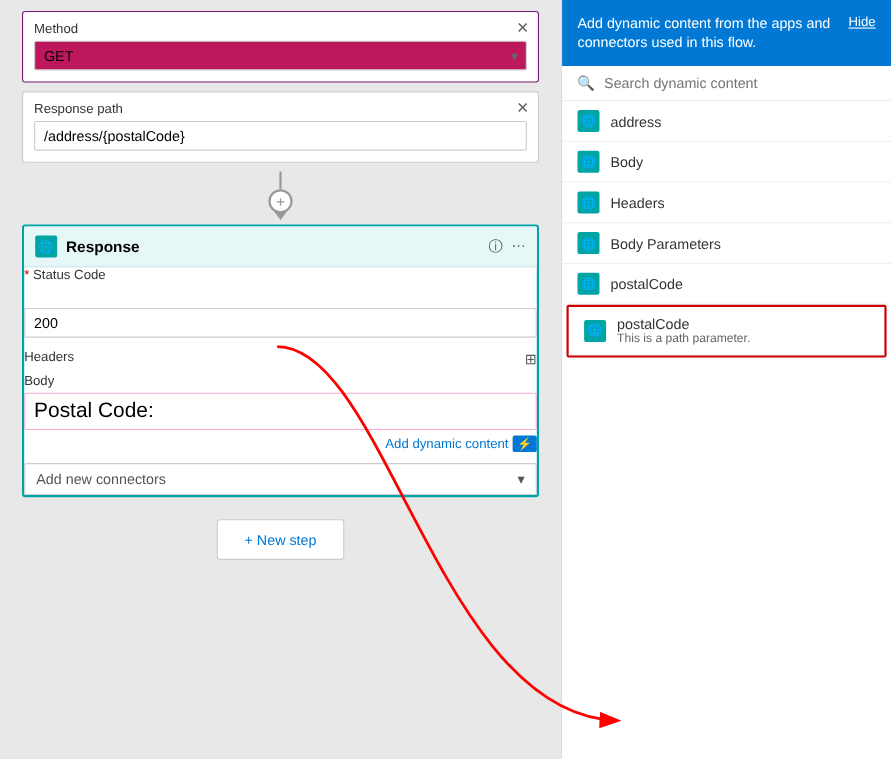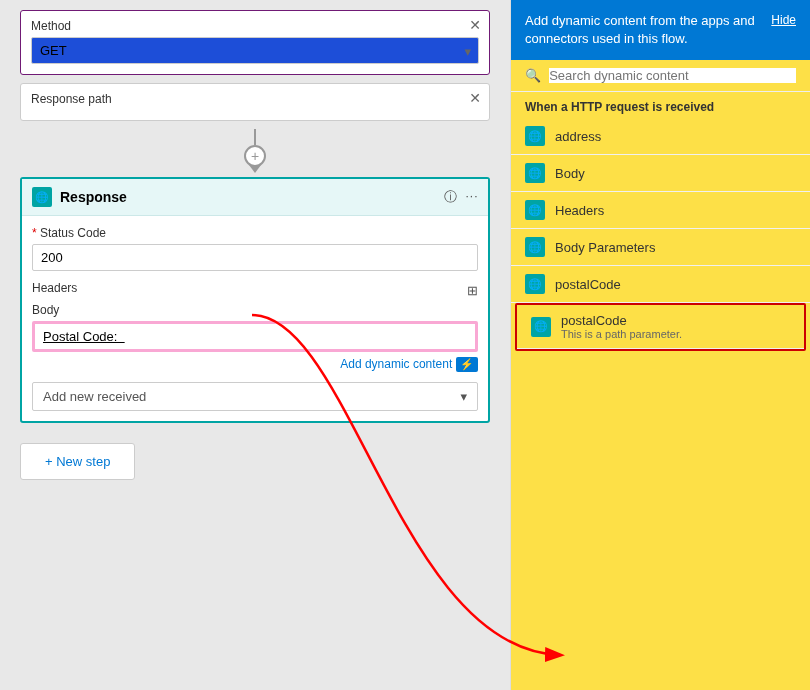--- a/index.html
+++ b/index.html
@@ -20,21 +20,21 @@
       height: 690px;
       background: #e8e8e8;
       padding: 10px 20px;
     }
 
     .right-panel {
       position: absolute;
       top: 0; right: 0;
       width: 300px;
       height: 690px;
-      background: #fde047;
+      background: #ffffff;
       border-left: 1px solid #ddd;
       display: flex;
       flex-direction: column;
     }
 
     
     .method-card {
       background: #fff;
       border: 1px solid #701a75;
       border-radius: 3px;
@@ -57,21 +57,21 @@
     .select-field-wrapper {
       position: relative;
     }
     .select-field-wrapper select {
       width: 100%;
       border: 1px solid #ccc;
       border-radius: 2px;
       padding: 5px 8px;
       font-size: 13px;
       appearance: none;
-      background: #1d4ed8;
+      background: #be185d;
     }
     .select-chevron {
       position: absolute;
       right: 8px;
       top: 50%;
       transform: translateY(-50%);
       color: #666;
       pointer-events: none;
     }
 
@@ -163,37 +163,37 @@
       font-size: 14px;
       font-weight: 600;
       flex: 1;
     }
     .response-header-icons {
       display: flex;
       gap: 8px;
       color: #555;
     }
     .response-body {
-      padding: 10px;
     }
     .required-label {
       font-size: 12px;
       color: #333;
       margin-bottom: 4px;
     }
     .required-label .asterisk {
       color: #d00;
     }
     .status-input {
       width: 100%;
       border: 1px solid #ccc;
       border-radius: 2px;
       padding: 5px 8px;
       font-size: 13px;
       margin-bottom: 10px;
+      margin-top: 19px;
     }
     .headers-row {
       display: flex;
       align-items: center;
       justify-content: space-between;
       margin-bottom: 4px;
     }
     .headers-inputs {
       display: flex;
       gap: 4px;
@@ -210,25 +210,24 @@
       font-size: 12px;
       color: #333;
       margin-bottom: 4px;
     }
     .body-input-wrapper {
       position: relative;
       margin-bottom: 4px;
     }
     .body-input {
       width: 100%;
-      border: 3px solid #f9a8d4;
+      border: 1px solid #f9a8d4;
       border-radius: 2px;
       padding: 5px 8px;
-      font-size: 13px;
-      text-decoration: underline;
+      font-size: 19px;
     }
     .add-dynamic-link {
       text-align: right;
       margin-bottom: 10px;
     }
     .add-dynamic-link a {
       color: #0078d4;
       font-size: 12px;
       text-decoration: none;
       display: inline-flex;
@@ -242,20 +241,21 @@
       border: 1px solid #ccc;
       border-radius: 2px;
       padding: 6px 10px;
       color: #555;
       cursor: pointer;
     }
 
     
     .new-step-container {
       display: flex;
+      justify-content: center;
       margin-top: 20px;
     }
     .new-step-btn {
       border: 1px solid #ccc;
       background: #fff;
       border-radius: 3px;
       padding: 10px 24px;
       font-size: 13px;
       cursor: pointer;
       color: #0078d4;
@@ -386,20 +386,21 @@
       <select>
         <option>GET</option>
       </select>
       <span class="select-chevron">▾</span>
     </div>
   </div>
 
   <div class="relpath-card">
     <div class="field-label">Response path</div>
     <span class="close-btn">✕</span>
+    <input class="text-input" type="text" value="/address/{postalCode}" style="">
   </div>
 
   <div class="connector">
     <div class="connector-line"></div>
     <div class="connector-circle">
       <span>+</span>
     </div>
     <div class="connector-arrow"></div>
   </div>
 
@@ -436,21 +437,21 @@
       
       <div class="add-dynamic-link">
         <a href="#">
           <span>Add dynamic content</span>
           <span style="background:#0078d4;color:white;padding:1px 4px;border-radius:2px;font-size:11px;">⚡</span>
         </a>
       </div>
 
       
       <div class="add-param-row">
-        <span>Add new received</span>
+        <span>Add new connectors</span>
         <span>▾</span>
       </div>
     </div>
   </div>
 
   <div class="new-step-container">
     <button class="new-step-btn">
       <span>+ New step</span>
     </button>
   </div>
@@ -458,21 +459,20 @@
 
 <div class="right-panel">
   <div class="rp-header">
     <div class="rp-header-text">Add dynamic content from the apps and connectors used in this flow.</div>
     <div class="rp-hide-btn">Hide</div>
   </div>
   <div class="rp-search">
     <span class="rp-search-icon">🔍</span>
     <input type="text" placeholder="Search dynamic content" style="">
   </div>
-  <div class="rp-section-title">When a HTTP request is received</div>
   <div class="rp-items">
 
   <div class="rp-item">
         <div class="rp-item-icon">
           <span style="font-size:11px;">🌐</span>
         </div>
         <div class="rp-item-label">address</div>
       </div>
       <div class="rp-item">
         <div class="rp-item-icon">

